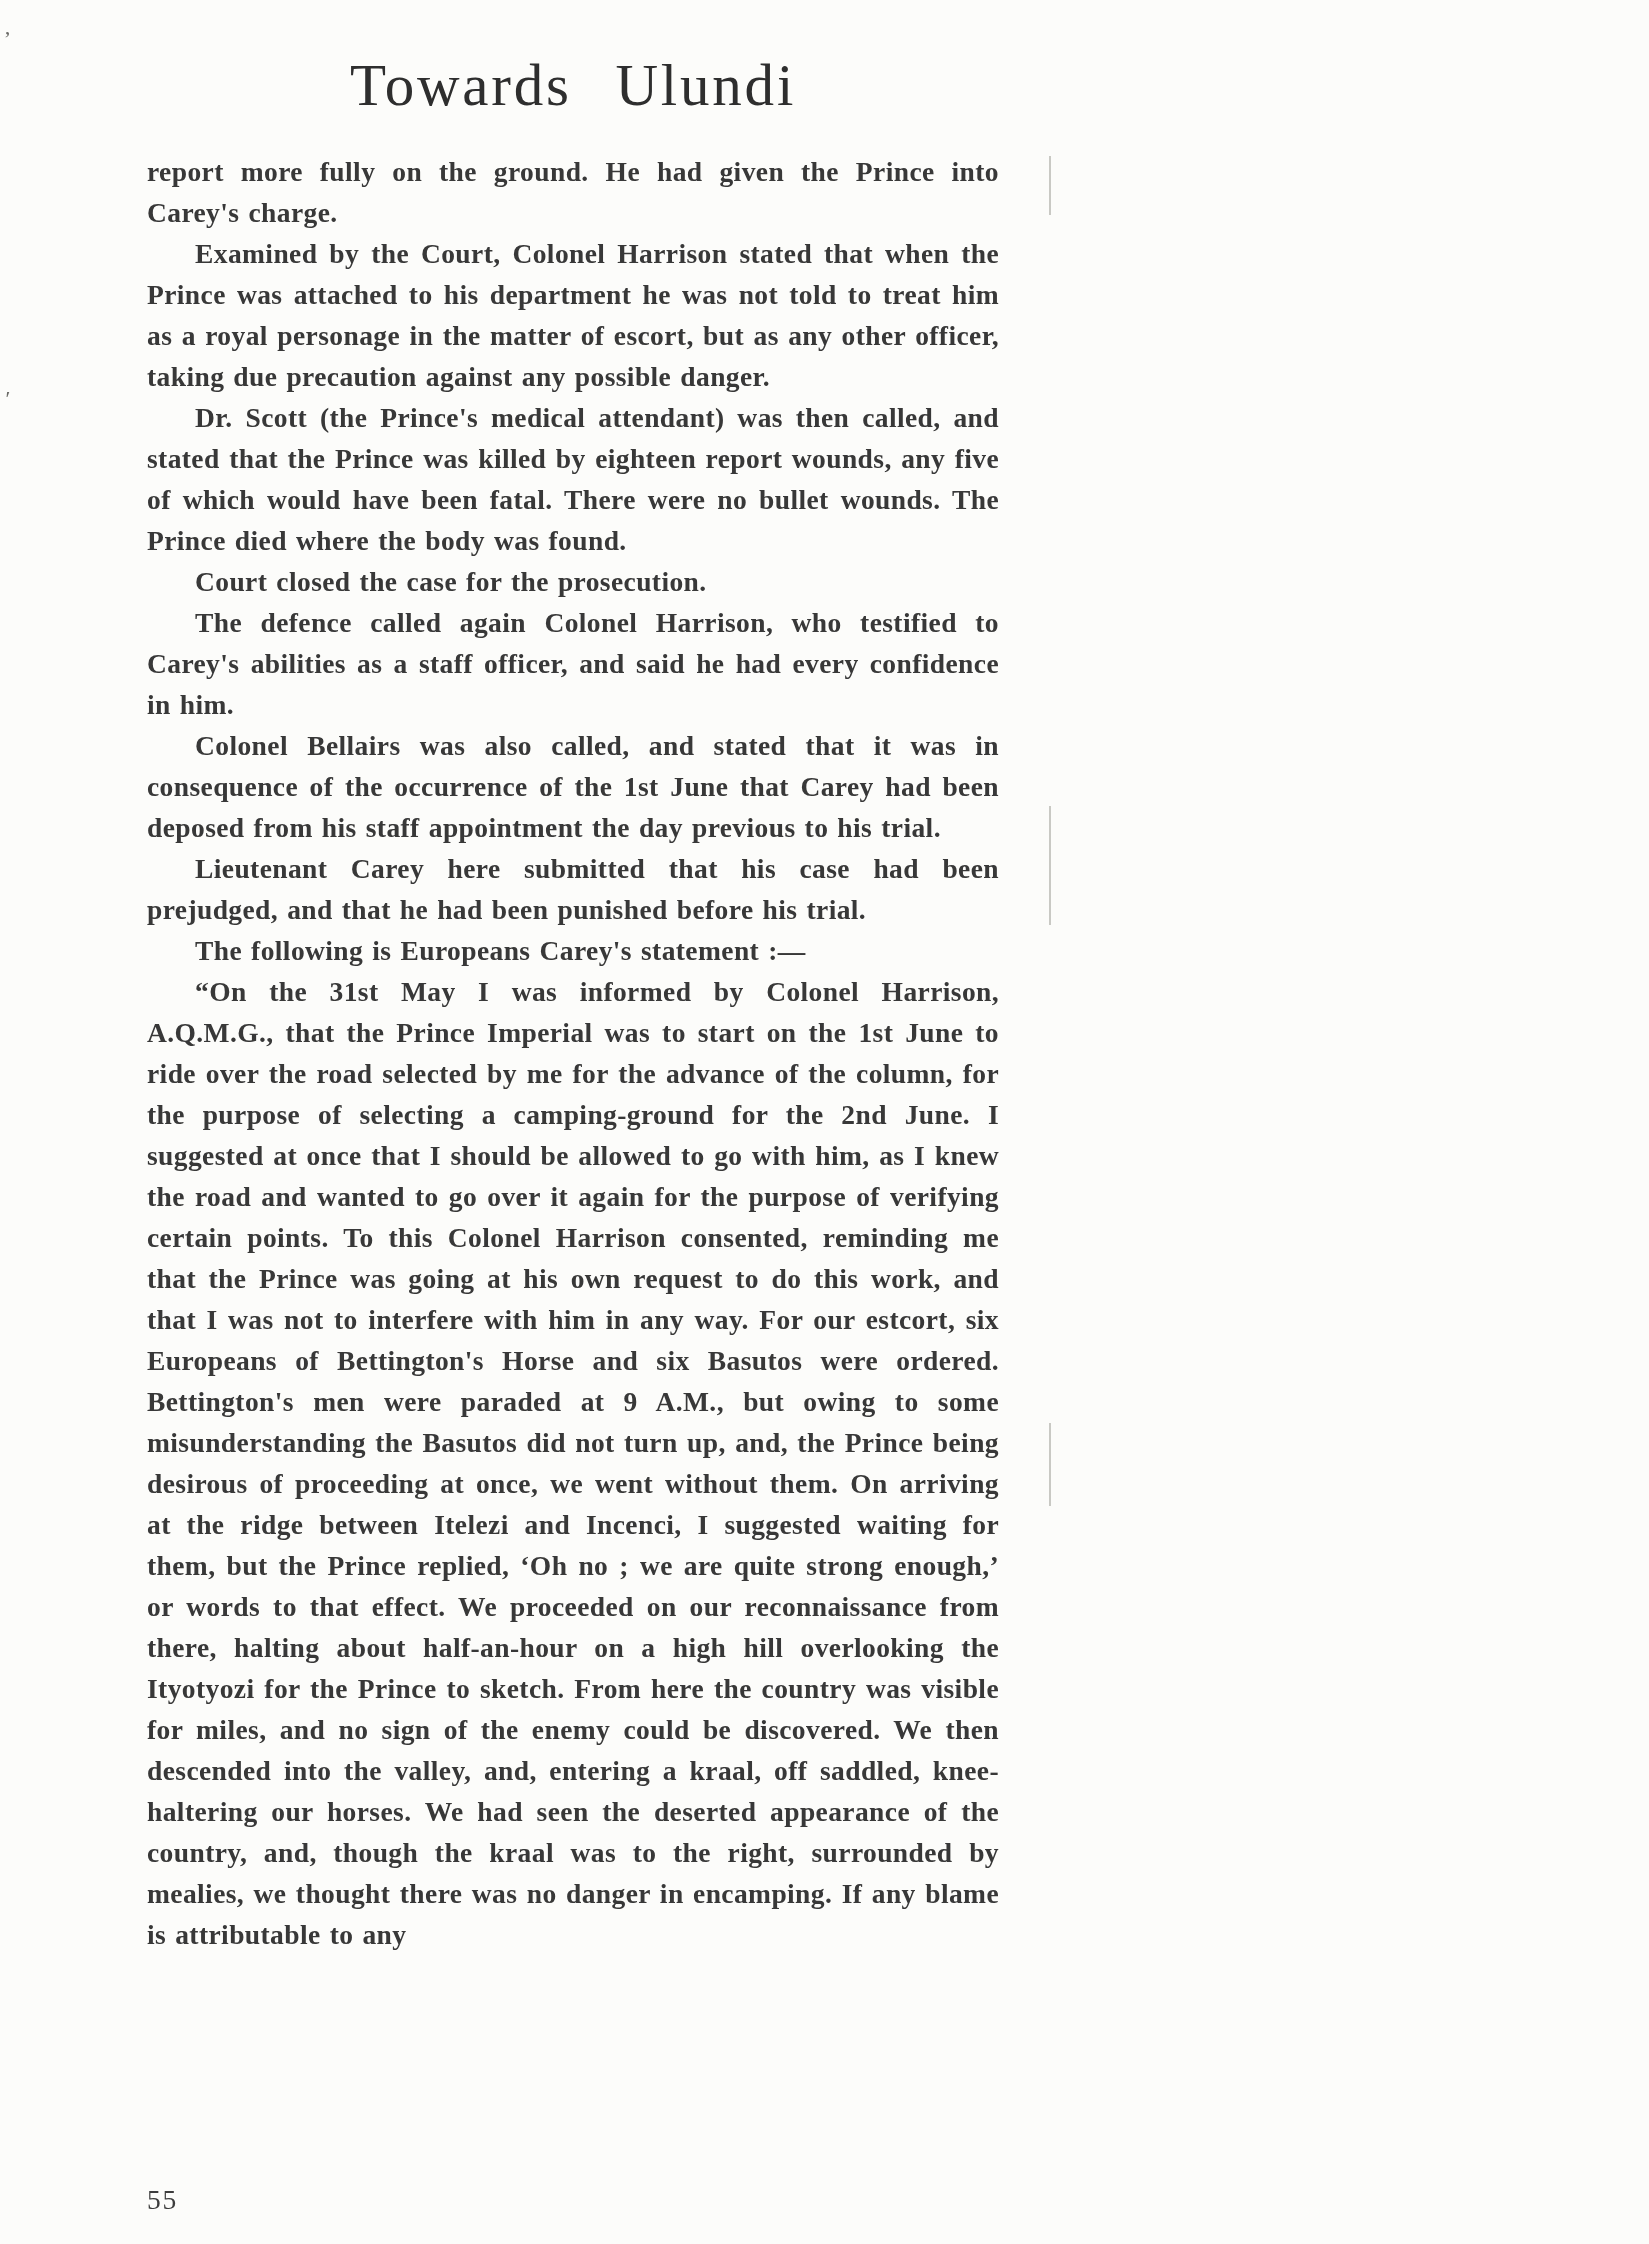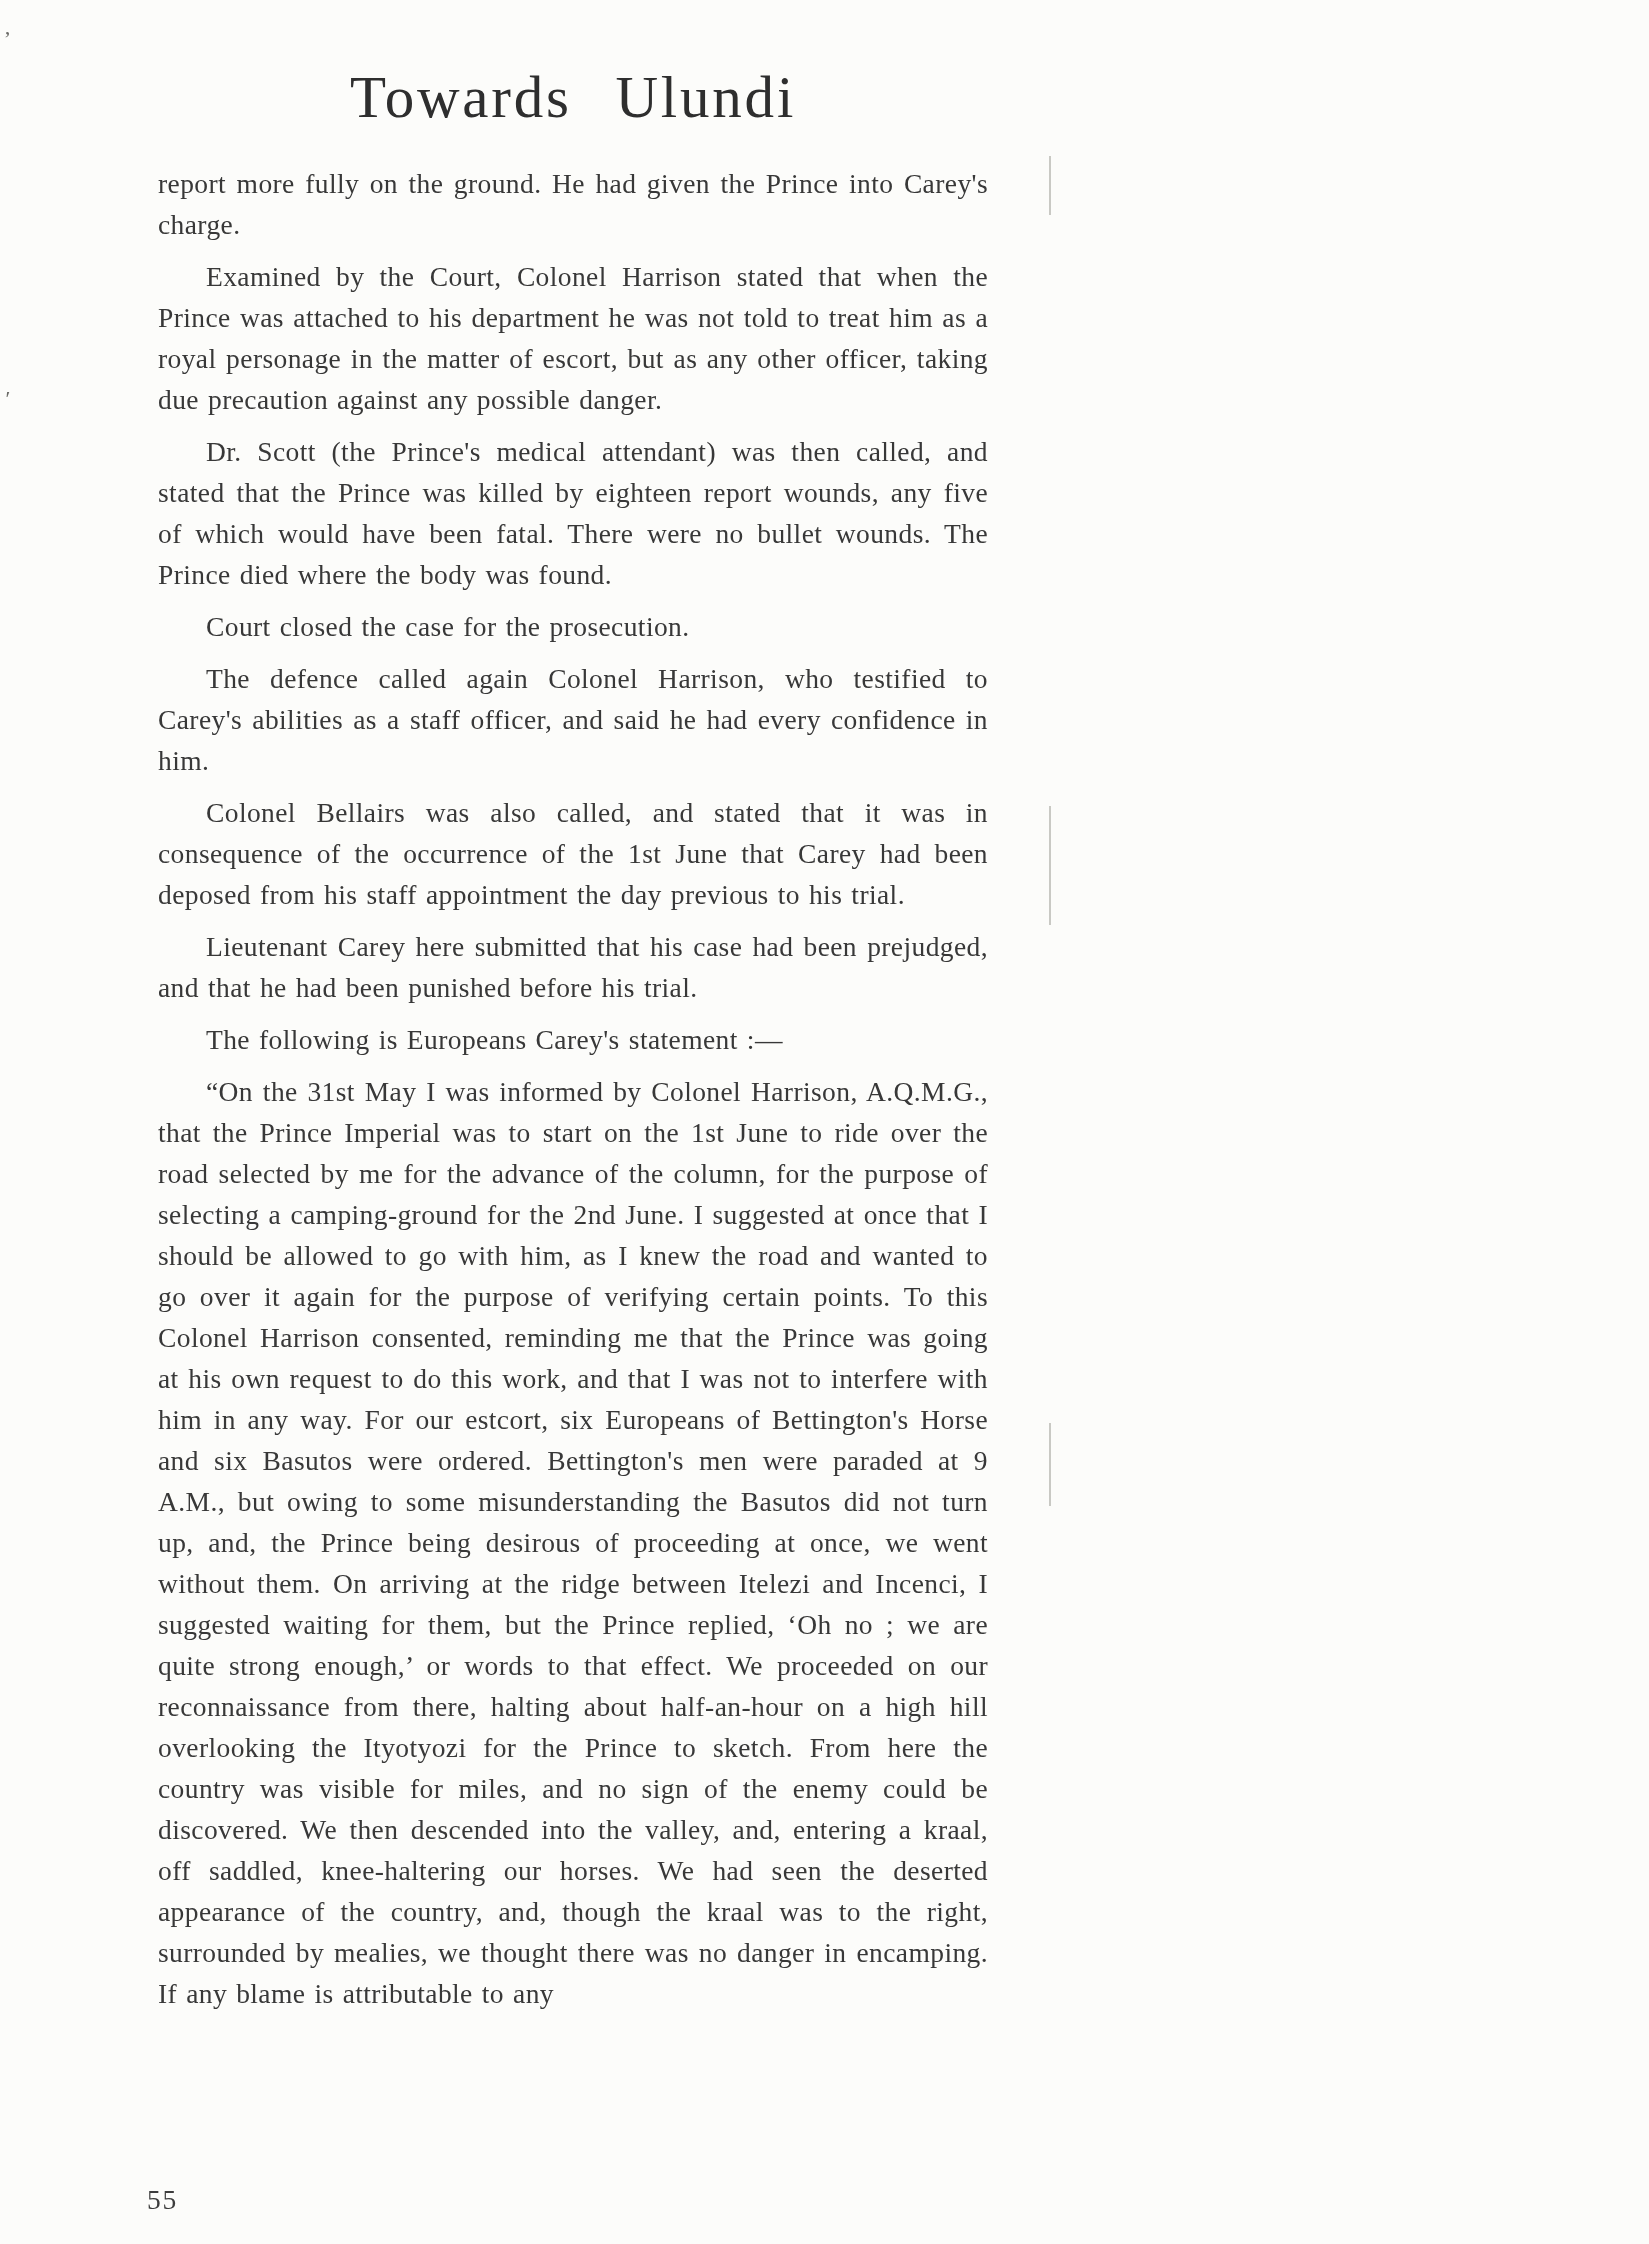--- a/index.html
+++ b/index.html
@@ -21,33 +21,34 @@
     left: 147px;
     top: 51px;
     width: 852px;
   }
   .title {
     font-size: 59px;
     font-weight: 500;
     text-align: center;
     letter-spacing: 2.8px;
     word-spacing: 26px;
-    margin: 12px 0 31px 0;
+    margin: 0 0 31px 0;
     color: #2e2e2e;
   }
   .text-block {
     font-size: 27.5px;
     line-height: 41px;
     text-align: justify;
     letter-spacing: 0.4px;
     word-spacing: 1.8px;
   }
   .text-block p {
-    margin: 11px;
+    margin: 0;
     padding: 0;
+    font-weight: bold;
   }
   .text-block p.indent {
     text-indent: 48px;
   }
   .page-number {
     position: absolute;
     left: 147px;
     width: 852px;
     top: 2184px;
     font-size: 27.5px;

